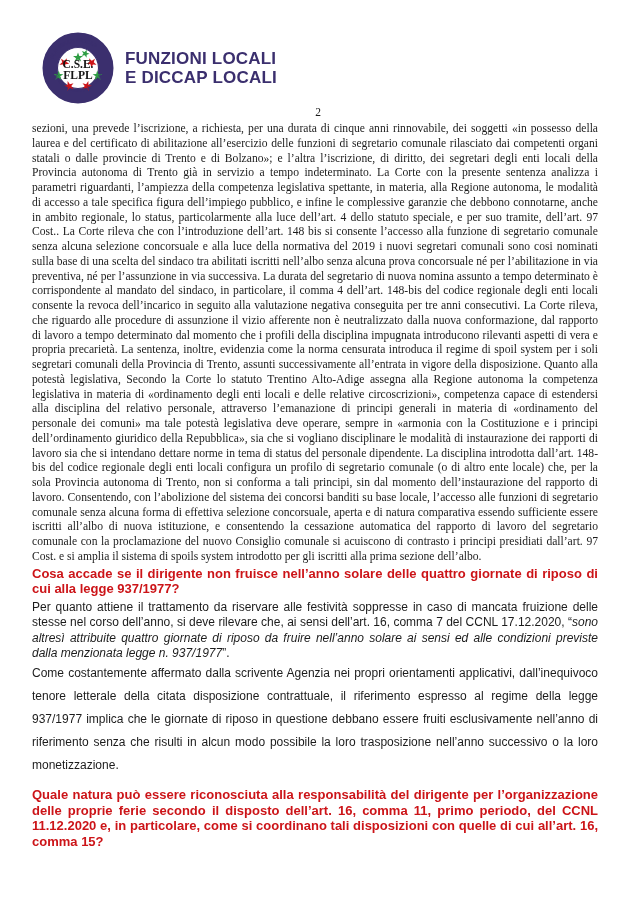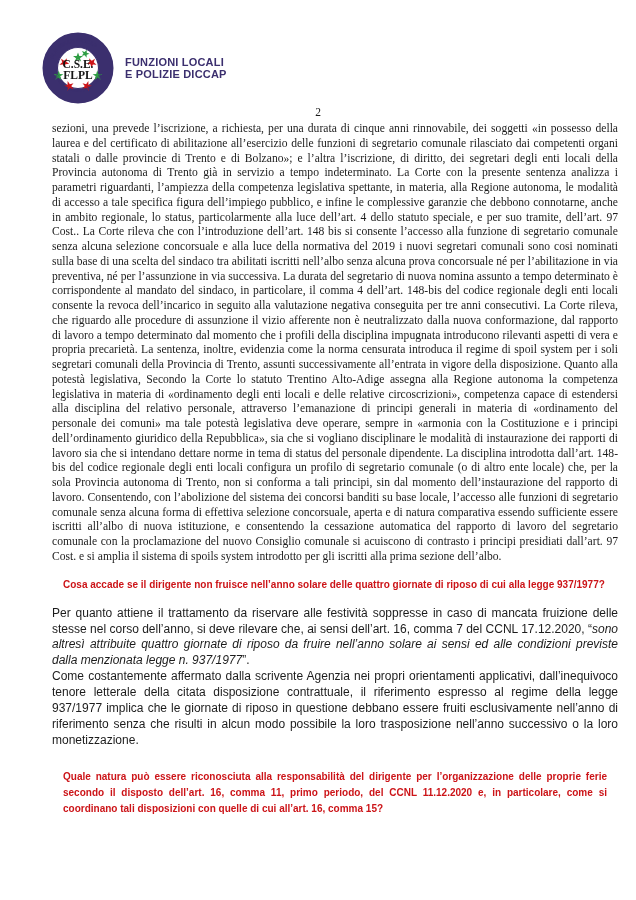--- a/index.html
+++ b/index.html
@@ -35,42 +35,42 @@
 
   .logo-text {
     display: flex;
     flex-direction: column;
     justify-content: center;
     line-height: 1.12;
   }
   .logo-text .line {
     font-family: "Liberation Sans", sans-serif;
     font-weight: bold;
-    font-size: 11px;
+    font-size: 17px;
     letter-spacing: 0.2px;
     color: #3b2f6e;
     white-space: nowrap;
   }
 
   
   .page-number {
     position: absolute;
     top: 106px;
     left: 0;
     width: 636px;
     text-align: center;
     font-family: "Liberation Serif", serif;
     font-size: 11.5px;
     color: #1a1a1a;
   }
 
   
   .body {
     position: absolute;
-    left: 52px;
+    left: 32px;
     top: 122px;
     width: 566px;
   }
 
   .p-serif {
     font-family: "Liberation Serif", serif;
     font-size: 11.6px;
     line-height: 14.75px;
     text-align: justify;
     color: #1c1c1c;
@@ -80,30 +80,30 @@
   }
 
   .p-sans {
     font-family: "Liberation Sans", sans-serif;
     font-size: 12px;
     line-height: 15.6px;
     text-align: justify;
     color: #1c1c1c;
     margin: 0;
   }
-  .p-sans.tight { line-height: 16px; }
+  .p-sans.tight { line-height: 23px; }
 
   .q-red {
     font-family: "Liberation Sans", sans-serif;
-    font-size: 10px;
+    font-size: 13px;
     line-height: 15.6px;
     font-weight: bold;
     color: #cc1418;
     text-align: justify;
-    margin: 11px;
+    margin: 0;
   }
 
   .italic { font-style: italic; }
 
   .spacer-1 { height: 1px; }
   .spacer-2 { height: 3px; }
   .spacer-3 { height: 10px; }
 </style>
 </head>
 <body>
@@ -143,21 +143,21 @@
           <textPath href="#arcBottom" startOffset="9%">Funzioni Locali e Polizie Locali</textPath>
         </text>
 
         <text x="36" y="35.5" text-anchor="middle" font-family="Liberation Serif, serif" font-size="11.5" font-weight="bold" fill="#151515">C.S.E.</text>
         <text x="36" y="46.5" text-anchor="middle" font-family="Liberation Serif, serif" font-size="11.5" font-weight="bold" fill="#151515">FLPL</text>
       </svg>
     </div>
 
     <div class="logo-text">
       <div class="line">FUNZIONI LOCALI</div>
-      <div class="line">E POLIZIE DICCAP</div>
+      <div class="line">E DICCAP LOCALI</div>
     </div>
   </div>
 
   <div class="page-number">2</div>
 
   <div class="body">
 
     <p class="p-serif">sezioni, una prevede l’iscrizione, a richiesta, per una durata di cinque anni rinnovabile, dei soggetti «in possesso della laurea e del certificato di abilitazione all’esercizio delle funzioni di segretario comunale rilasciato dai competenti organi statali o dalle provincie di Trento e di Bolzano»; e l’altra l’iscrizione, di diritto, dei segretari degli enti locali della Provincia autonoma di Trento già in servizio a tempo indeterminato. La Corte con la presente sentenza analizza i parametri riguardanti, l’ampiezza della competenza legislativa spettante, in materia, alla Regione autonoma, le modalità di accesso a tale specifica figura dell’impiego pubblico, e infine le complessive garanzie che debbono connotarne, anche in ambito regionale, lo status, particolarmente alla luce dell’art. 4 dello statuto speciale, e per suo tramite, dell’art. 97 Cost.. La Corte rileva che con l’introduzione dell’art. 148 bis si consente l’accesso alla funzione di segretario comunale senza alcuna selezione concorsuale e alla luce della normativa del 2019 i nuovi segretari comunali sono cosi nominati sulla base di una scelta del sindaco tra abilitati iscritti nell’albo senza alcuna prova concorsuale né per l’abilitazione in via preventiva, né per l’assunzione in via successiva. La durata del segretario di nuova nomina assunto a tempo determinato è corrispondente al mandato del sindaco, in particolare, il comma 4 dell’art. 148-bis del codice regionale degli enti locali consente la revoca dell’incarico in seguito alla valutazione negativa conseguita per tre anni consecutivi. La Corte rileva, che riguardo alle procedure di assunzione il vizio afferente non è neutralizzato dalla nuova conformazione, dal rapporto di lavoro a tempo determinato dal momento che i profili della disciplina impugnata introducono rilevanti aspetti di vera e propria precarietà. La sentenza, inoltre, evidenzia come la norma censurata introduca il regime di spoil system per i soli segretari comunali della Provincia di Trento, assunti successivamente all’entrata in vigore della disposizione. Quanto alla potestà legislativa, Secondo la Corte lo statuto Trentino Alto-Adige assegna alla Regione autonoma la competenza legislativa in materia di «ordinamento degli enti locali e delle relative circoscrizioni», competenza capace di estendersi alla disciplina del relativo personale, attraverso l’emanazione di principi generali in materia di «ordinamento del personale dei comuni» ma tale potestà legislativa deve operare, sempre in «armonia con la Costituzione e i principi dell’ordinamento giuridico della Repubblica», sia che si vogliano disciplinare le modalità di instaurazione dei rapporti di lavoro sia che si intendano dettare norme in tema di status del personale dipendente. La disciplina introdotta dall’art. 148-bis del codice regionale degli enti locali configura un profilo di segretario comunale (o di altro ente locale) che, per la sola Provincia autonoma di Trento, non si conforma a tali principi, sin dal momento dell’instaurazione del rapporto di lavoro. Consentendo, con l’abolizione del sistema dei concorsi banditi su base locale, l’accesso alle funzioni di segretario comunale senza alcuna forma di effettiva selezione concorsuale, aperta e di natura comparativa essendo sufficiente essere iscritti all’albo di nuova istituzione, e consentendo la cessazione automatica del rapporto di lavoro del segretario comunale con la proclamazione del nuovo Consiglio comunale si acuiscono di contrasto i principi presidiati dall’art. 97 Cost. e si amplia il sistema di spoils system introdotto per gli iscritti alla prima sezione dell’albo.</p>
 
     <div class="spacer-1"></div>

